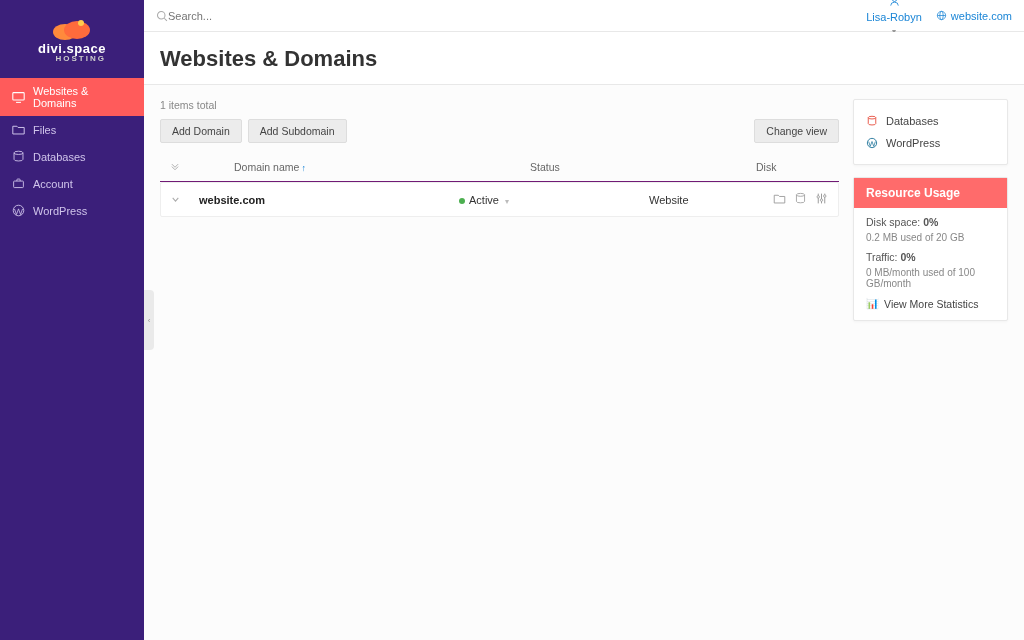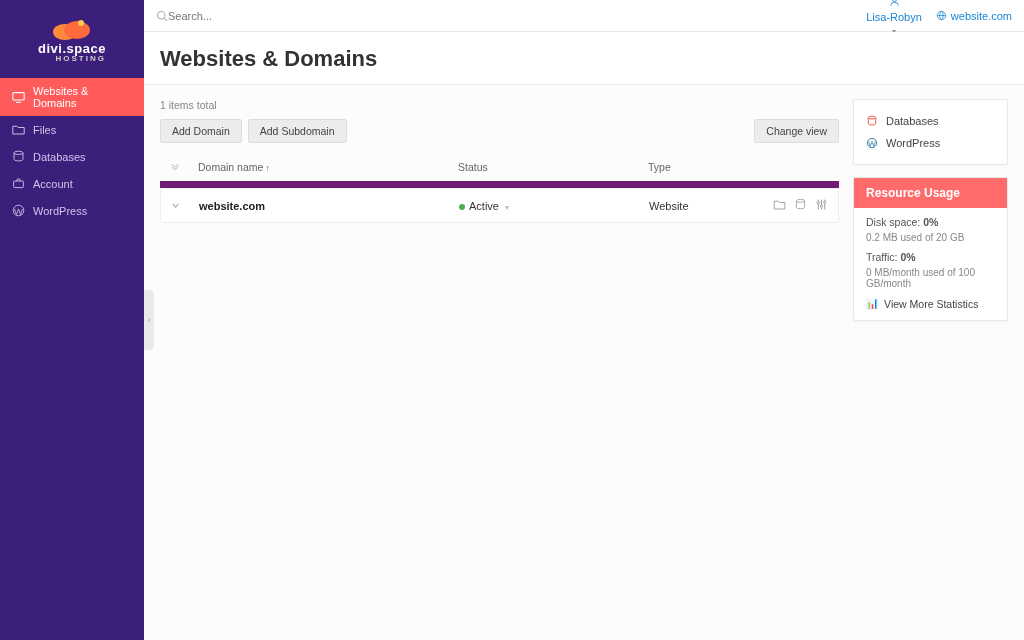--- a/index.html
+++ b/index.html
@@ -36,21 +36,21 @@
 
 .content { flex: 1; padding: 14px 16px; display: flex; gap: 14px; align-items: flex-start; }
 
 .left-col { flex: 1; }
 .items-total { font-size: 10.5px; color: #888; margin-bottom: 8px; }
 .toolbar { display: flex; align-items: center; gap: 6px; margin-bottom: 10px; }
 .btn { background: #ececec; border: 1px solid #ddd; padding: 5px 11px; font-size: 10.5px; color: #444; cursor: pointer; border-radius: 2px; }
 .toolbar-spacer { flex: 1; }
 
 .table { width: 100%; }
-.table-head { display: flex; align-items: flex-start; padding: 8px 10px; border-bottom: 7px solid #701a75; font-size: 10.5px; color: #666; }
+.table-head { display: flex; align-items: flex-start; padding: 8px 10px; border-bottom: 1px solid #701a75; font-size: 10.5px; color: #666; gap: 36px; }
 .table-row { display: flex; align-items: center; padding: 9px 10px; background: #fff; border: 1px solid #eee; border-radius: 2px; font-size: 11px; }
 .col-expand { width: 28px; display:flex; align-items:center; }
 .col-name { width: 260px; }
 .col-status { width: 190px; }
 .col-type { flex: 1; }
 .col-actions { display: flex; gap: 8px; align-items: center; color: #999; }
 .sort-asc { color: #1a85d6; font-size: 9px; margin-left: 2px; }
 .status-dot { display:inline-block; width:6px; height:6px; border-radius:50%; background:#4caf50; margin-right:4px; vertical-align:middle;}
 .domain-name { font-weight: 600; color: #222; }
 
@@ -189,21 +189,21 @@
             <div class="col-expand" style="color:#aaa">
               <svg width="10" height="10" viewBox="0 0 16 16">
                   <path d="M3 5 L8 10 L13 5" fill="none" stroke="currentColor" stroke-width="1.5"></path>
                   <path d="M3 9 L8 14 L13 9" fill="none" stroke="currentColor" stroke-width="1.5"></path>
                 </svg>
             </div>
             <div class="col-name">
               <span>Domain name</span><span class="sort-asc">↑</span>
             </div>
             <div class="col-status">Status</div>
-            <div class="col-type">Type</div>
+            <div class="col-type">Disk</div>
           </div>
 
           <div class="table-row">
             <div class="col-expand" style="color:#aaa">
               <svg width="9" height="9" viewBox="0 0 16 16">
                   <path d="M3 5 L8 11 L13 5" fill="none" stroke="currentColor" stroke-width="1.8"></path>
                 </svg>
             </div>
             <div class="col-name domain-name">website.com</div>
             <div class="col-status">

